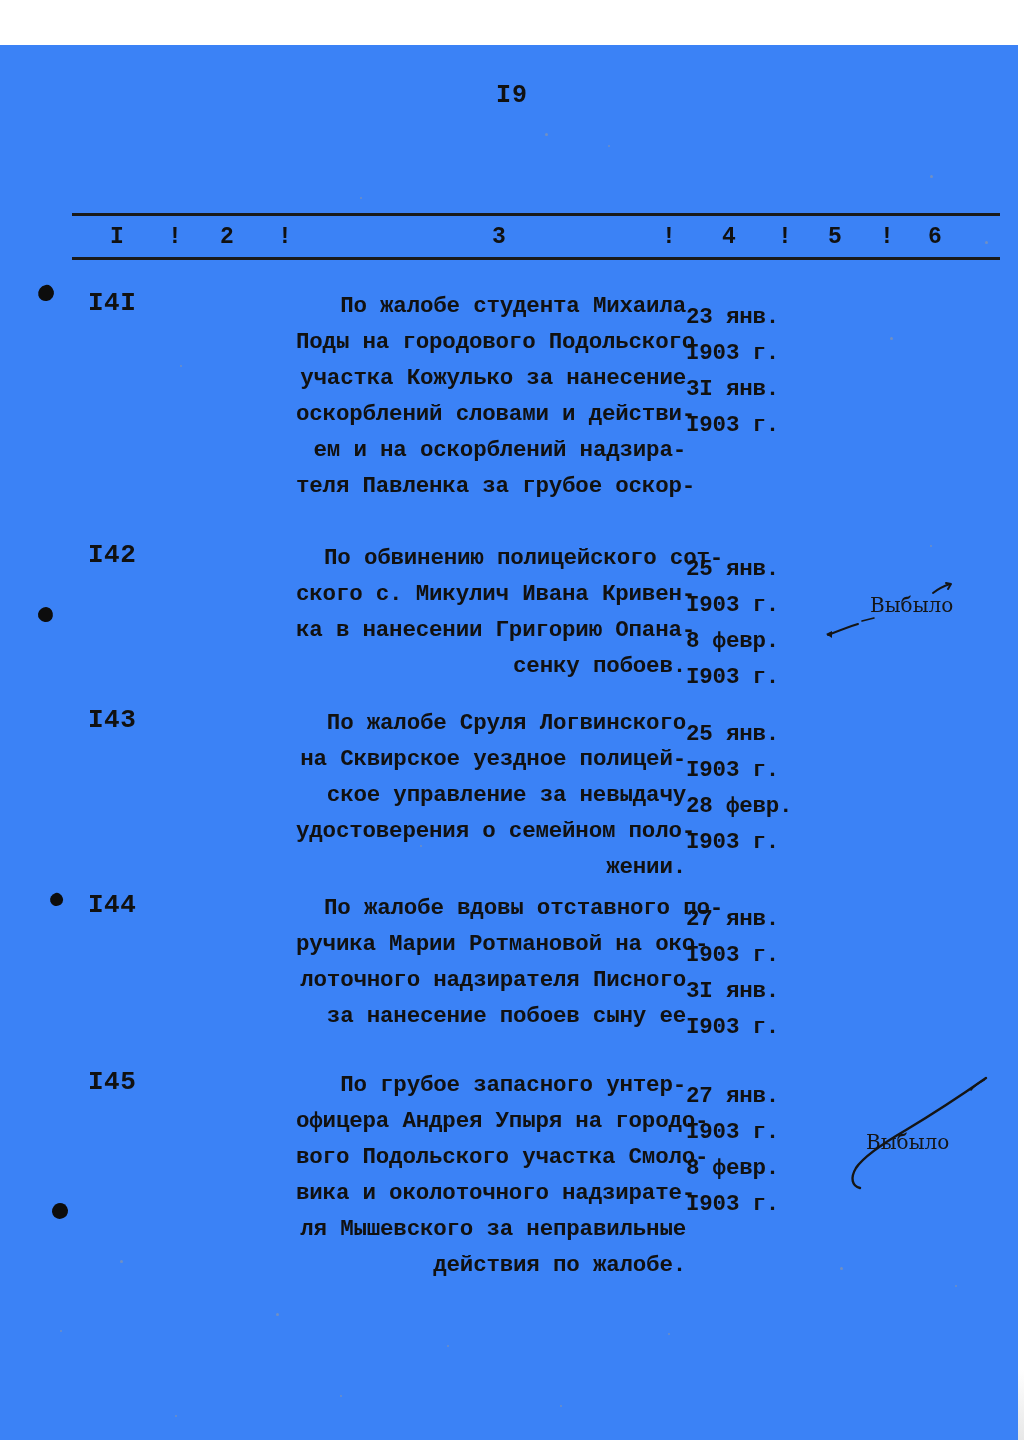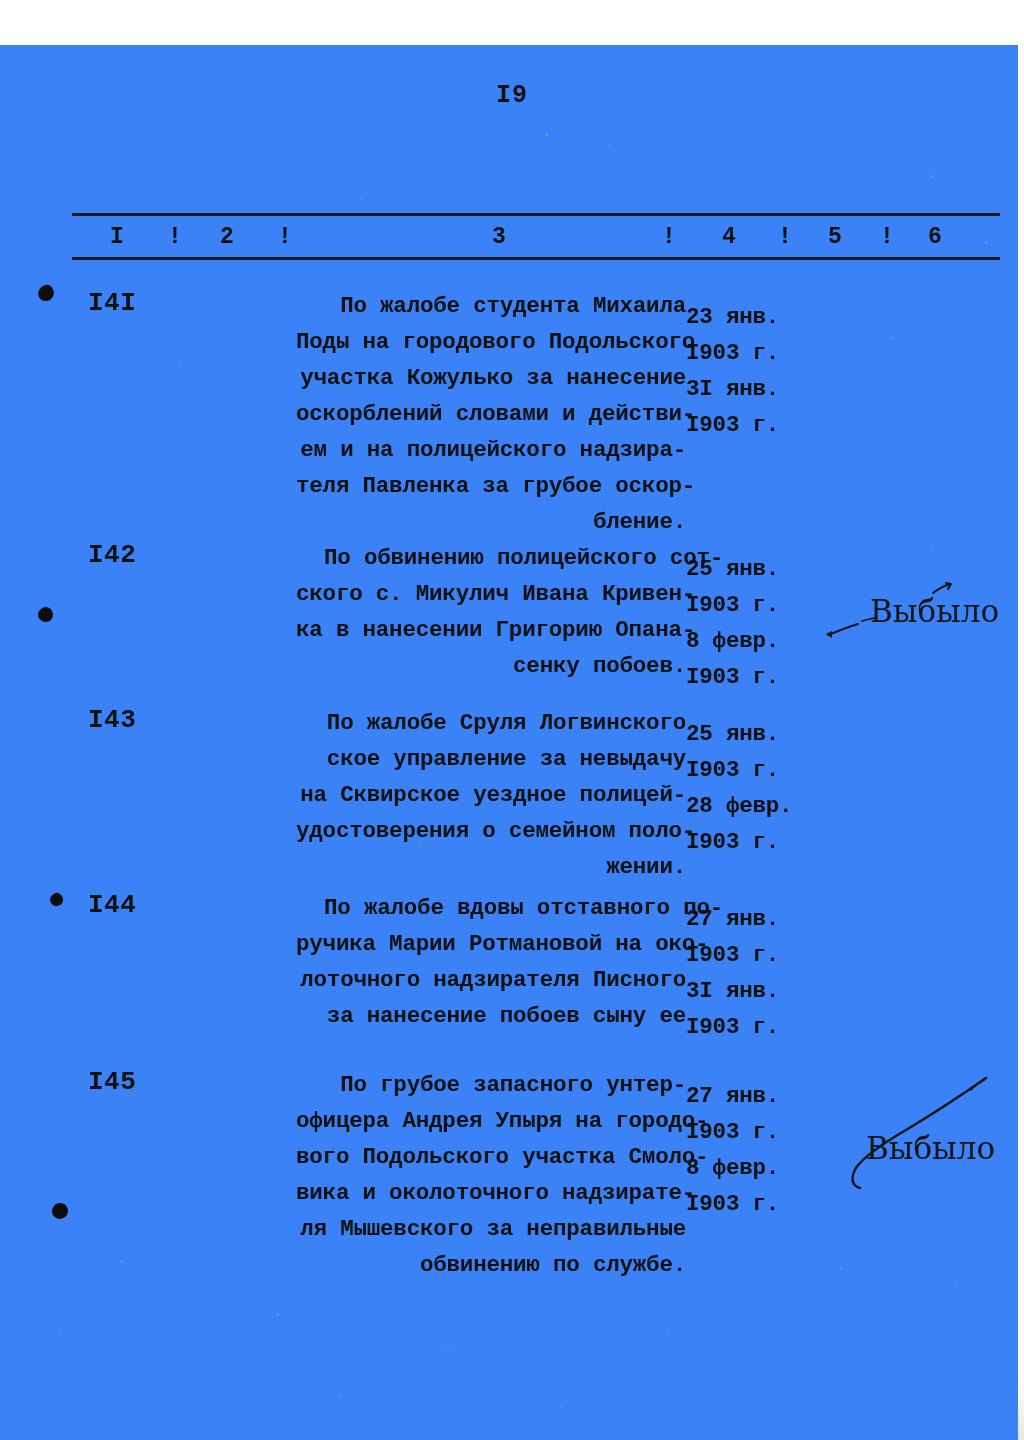--- a/index.html
+++ b/index.html
@@ -128,21 +128,21 @@
     line-height: 36px;
     font-weight: 700;
     white-space: pre;
     letter-spacing: -0.2px;
   }
 
   
   .annotation {
     position: absolute;
     font-family: "DejaVu Serif", serif;
-    font-size: 31px;
+    font-size: 20px;
     color: #151515;
     white-space: nowrap;
   }
   .annot-wrap { position: absolute; }
   .annot-wrap svg { position: absolute; overflow: visible; }
 
   
   .blot {
     position: absolute;
     background: #0d0d0d;
@@ -193,23 +193,22 @@
     <span style="left:856px;">6</span>
   </div>
 
   <div class="entry" style="top:243px;">
     <div class="entry-no">I4I</div>
     <div class="entry-body">
       <div class="line indent">По жалобе студента Михаила</div>
       <div class="line">Поды на городового Подольского</div>
       <div class="line">участка Кожулько за нанесение</div>
       <div class="line">оскорблений словами и действи-</div>
-      <div class="line">ем и на полицейского надзира-</div>
+      <div class="line">ем и на оскорблений надзира-</div>
       <div class="line">теля Павленка за грубое оскор-</div>
-      <div class="line">бление.</div>
     </div>
     <div class="entry-dates">
       <div class="line">23 янв.</div>
       <div class="line">I903 г.</div>
       <div class="line">3I янв.</div>
       <div class="line">I903 г.</div>
     </div>
   </div>
 
   <div class="entry" style="top:495px;">
@@ -236,22 +235,22 @@
       <path d="M8 58 C 18 54, 28 50, 38 47" stroke="#151515" stroke-width="2" fill="none" stroke-linecap="round"></path>
       <path d="M6 57 L 12 54 L 12 61 Z" fill="#151515"></path>
       <path d="M42 44 C 46 43, 50 42, 54 41" stroke="#151515" stroke-width="1.6" fill="none" stroke-linecap="round"></path>
     </svg>
   </div>
 
   <div class="entry" style="top:660px;">
     <div class="entry-no">I43</div>
     <div class="entry-body">
       <div class="line indent">По жалобе Сруля Логвинского</div>
+      <div class="line">на Сквирское уездное полицей-</div>
       <div class="line">ское управление за невыдачу</div>
-      <div class="line">на Сквирское уездное полицей-</div>
       <div class="line">удостоверения о семейном поло-</div>
       <div class="line">жении.</div>
     </div>
     <div class="entry-dates">
       <div class="line">25 янв.</div>
       <div class="line">I903 г.</div>
       <div class="line">28 февр.</div>
       <div class="line">I903 г.</div>
     </div>
   </div>
@@ -273,21 +272,21 @@
   </div>
 
   <div class="entry" style="top:1022px;">
     <div class="entry-no">I45</div>
     <div class="entry-body">
       <div class="line indent">По грубое запасного унтер-</div>
       <div class="line">офицера Андрея Упыря на городо-</div>
       <div class="line">вого Подольского участка Смоло-</div>
       <div class="line">вика и околоточного надзирате-</div>
       <div class="line">ля Мышевского за неправильные</div>
-      <div class="line">обвинению по службе.</div>
+      <div class="line">действия по жалобе.</div>
     </div>
     <div class="entry-dates">
       <div class="line">27 янв.</div>
       <div class="line">I903 г.</div>
       <div class="line">8 февр.</div>
       <div class="line">I903 г.</div>
     </div>
   </div>
 
   <div class="annot-wrap" style="left:856px;top:1085px;">

